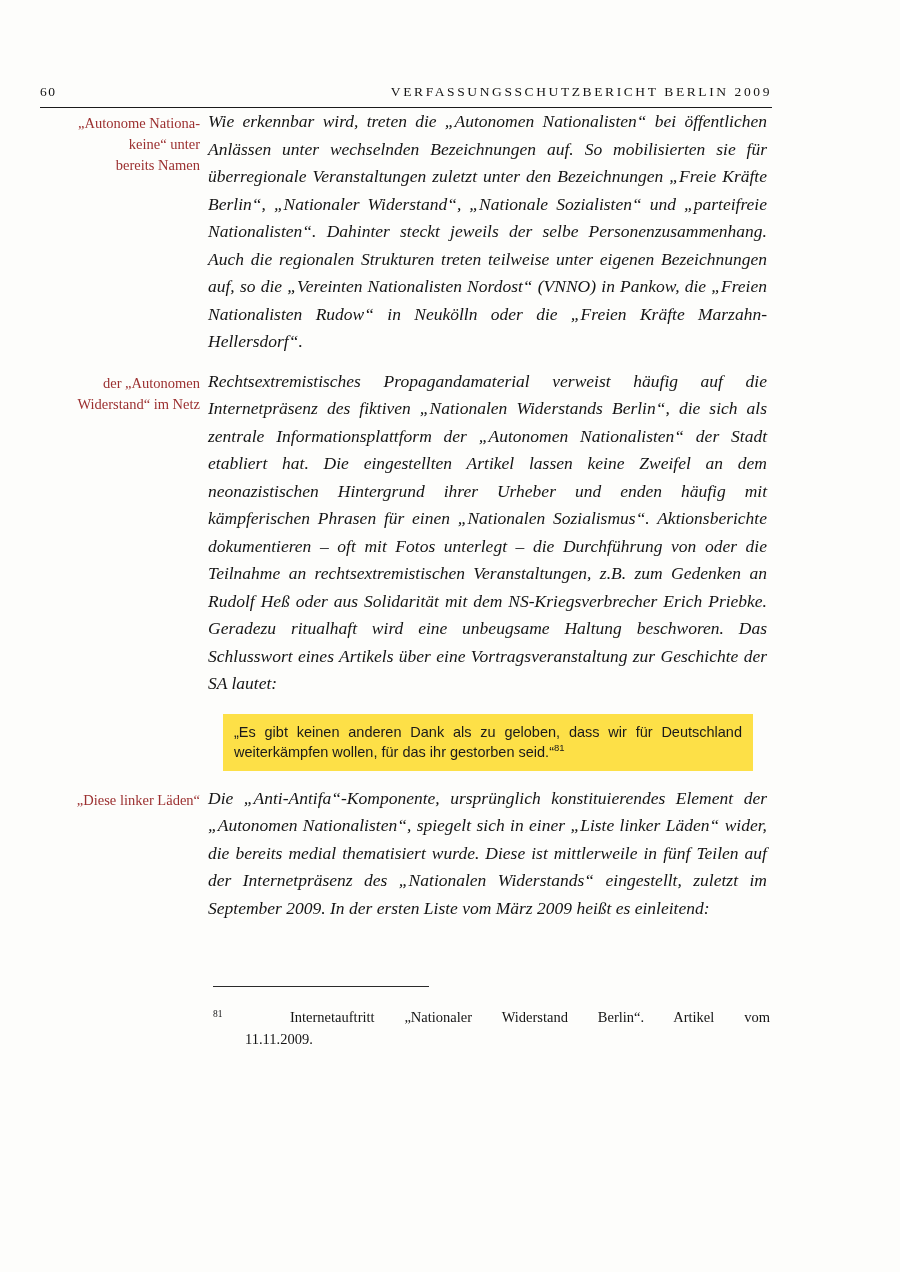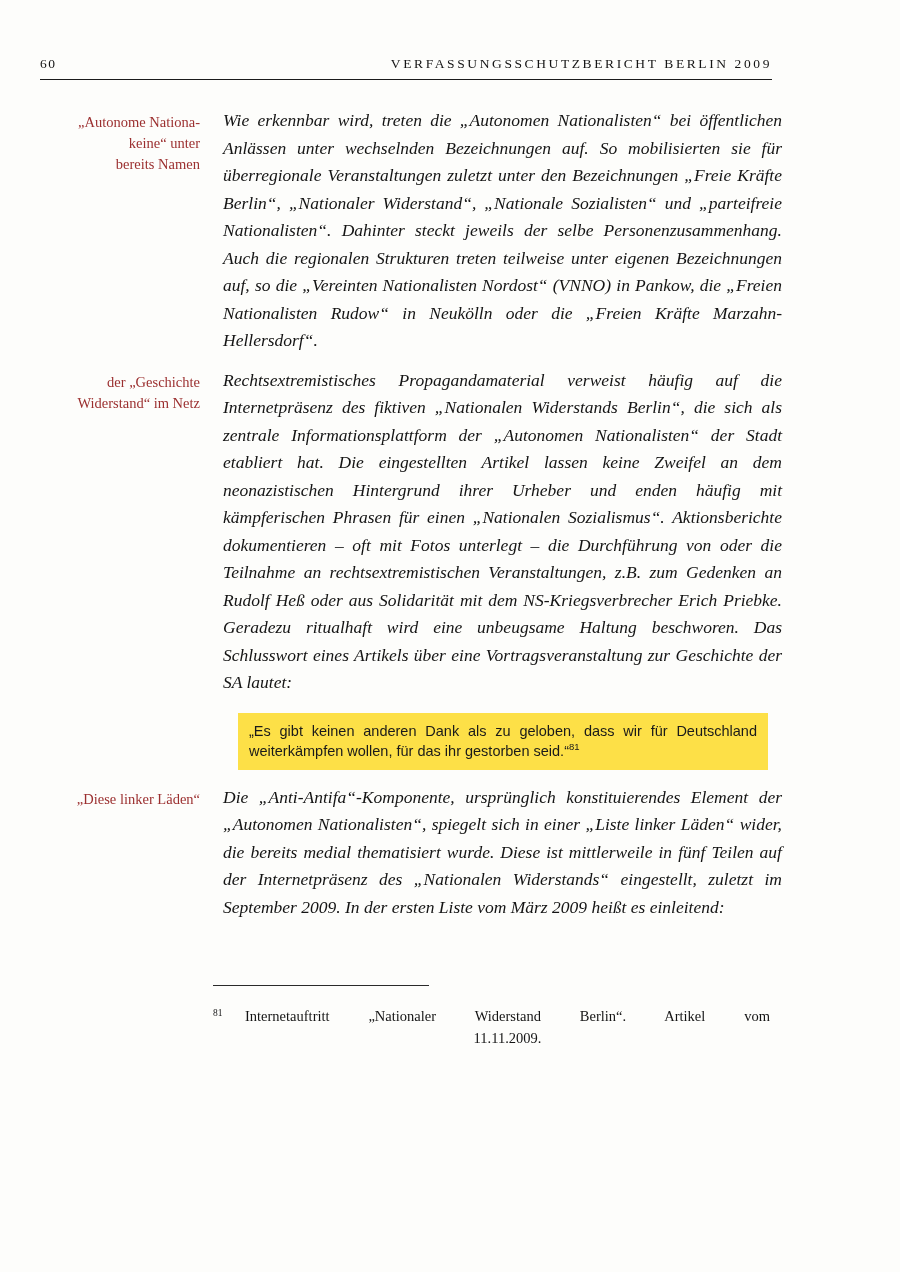--- a/index.html
+++ b/index.html
@@ -5,43 +5,42 @@
   * { margin: 0; padding: 0; box-sizing: border-box; }
   html, body { background: #ffffff; }
   body { width: 900px; height: 1272px; overflow: hidden; }
 
   .page {
     width: 900px;
     height: 1272px;
     background: #fdfdfb;
     font-family: "Liberation Serif", serif;
     color: #141414;
-    padding: 56px 128px 0 40px;
+    padding: 84px 128px 0 40px;
     position: relative;
   }
 
   
   .running-header {
     display: flex;
     justify-content: space-between;
     align-items: flex-end;
     border-bottom: 1.2px solid #1b1b1b;
     padding-bottom: 7px;
     font-size: 13.5px;
     line-height: 16px;
   }
   .page-number { letter-spacing: 1.5px; }
   .report-title { letter-spacing: 2.6px; }
 
   
   .content {
-    margin-top: 27px;
     display: grid;
     grid-template-columns: 160px 559px;
-    column-gap: 23px;
+    column-gap: 8px;
   }
 
   .note {
     font-size: 14.5px;
     line-height: 21px;
     color: #9b2f2f;
     text-align: right;
     padding-top: 5px;
   }
   .note-line { display: block; }
@@ -93,22 +92,23 @@
     width: 32px;
     font-size: 9.5px;
     position: relative;
     top: -3px;
     flex: 0 0 32px;
   }
   .fn-text { width: 525px; }
   .fn-line-justify {
     text-align: justify;
     text-align-last: justify;
+    margin-left: 45px;
   }
-  .fn-line { text-align: center; }
+  .fn-line { text-align: left; }
 </style>
 </head>
 <body>
 
 <div class="page">
 
   <div class="running-header">
     <span class="page-number">60</span>
     <span class="report-title">VERFASSUNGSSCHUTZBERICHT BERLIN 2009</span>
   </div>
@@ -116,21 +116,21 @@
   <div class="content">
 
     <div class="note">
       <span class="note-line">„Autonome Nationa-</span>
       <span class="note-line">keine“ unter</span>
       <span class="note-line">bereits Namen</span>
     </div>
     <div class="para">Wie erkennbar wird, treten die „Autonomen Nationalisten“ bei öffentlichen Anlässen unter wechselnden Bezeichnungen auf. So mobilisierten sie für überregionale Veranstaltungen zuletzt unter den Bezeichnungen „Freie Kräfte Berlin“, „Nationaler Widerstand“, „Nationale Sozialisten“ und „parteifreie Nationalisten“. Dahinter steckt jeweils der selbe Personenzusammenhang. Auch die regionalen Strukturen treten teilweise unter eigenen Bezeichnungen auf, so die „Vereinten Nationalisten Nordost“ (VNNO) in Pankow, die „Freien Nationalisten Rudow“ in Neukölln oder die „Freien Kräfte Marzahn-Hellersdorf“.</div>
 
     <div class="note">
-      <span class="note-line">der „Geschichte</span>
+      <span class="note-line">der „Autonomen</span>
       <span class="note-line">Widerstand“ im Netz</span>
     </div>
     <div class="para">Rechtsextremistisches Propagandamaterial verweist häufig auf die Internetpräsenz des fiktiven „Nationalen Widerstands Berlin“, die sich als zentrale Informationsplattform der „Autonomen Nationalisten“ der Stadt etabliert hat. Die eingestellten Artikel lassen keine Zweifel an dem neonazistischen Hintergrund ihrer Urheber und enden häufig mit kämpferischen Phrasen für einen „Nationalen Sozialismus“. Aktionsberichte dokumentieren – oft mit Fotos unterlegt – die Durchführung von oder die Teilnahme an rechtsextremistischen Veranstaltungen, z.B. zum Gedenken an Rudolf Heß oder aus Solidarität mit dem NS-Kriegsverbrecher Erich Priebke. Geradezu ritualhaft wird eine unbeugsame Haltung beschworen. Das Schlusswort eines Artikels über eine Vortragsveranstaltung zur Geschichte der SA lautet:</div>
 
     <div class="quote-row">
       <div class="quote-block">
         <span>„Es gibt keinen anderen Dank als zu geloben, dass wir für Deutschland weiterkämpfen wollen, für das ihr gestorben seid.“</span><sup>81</sup>
       </div>
     </div>
 

